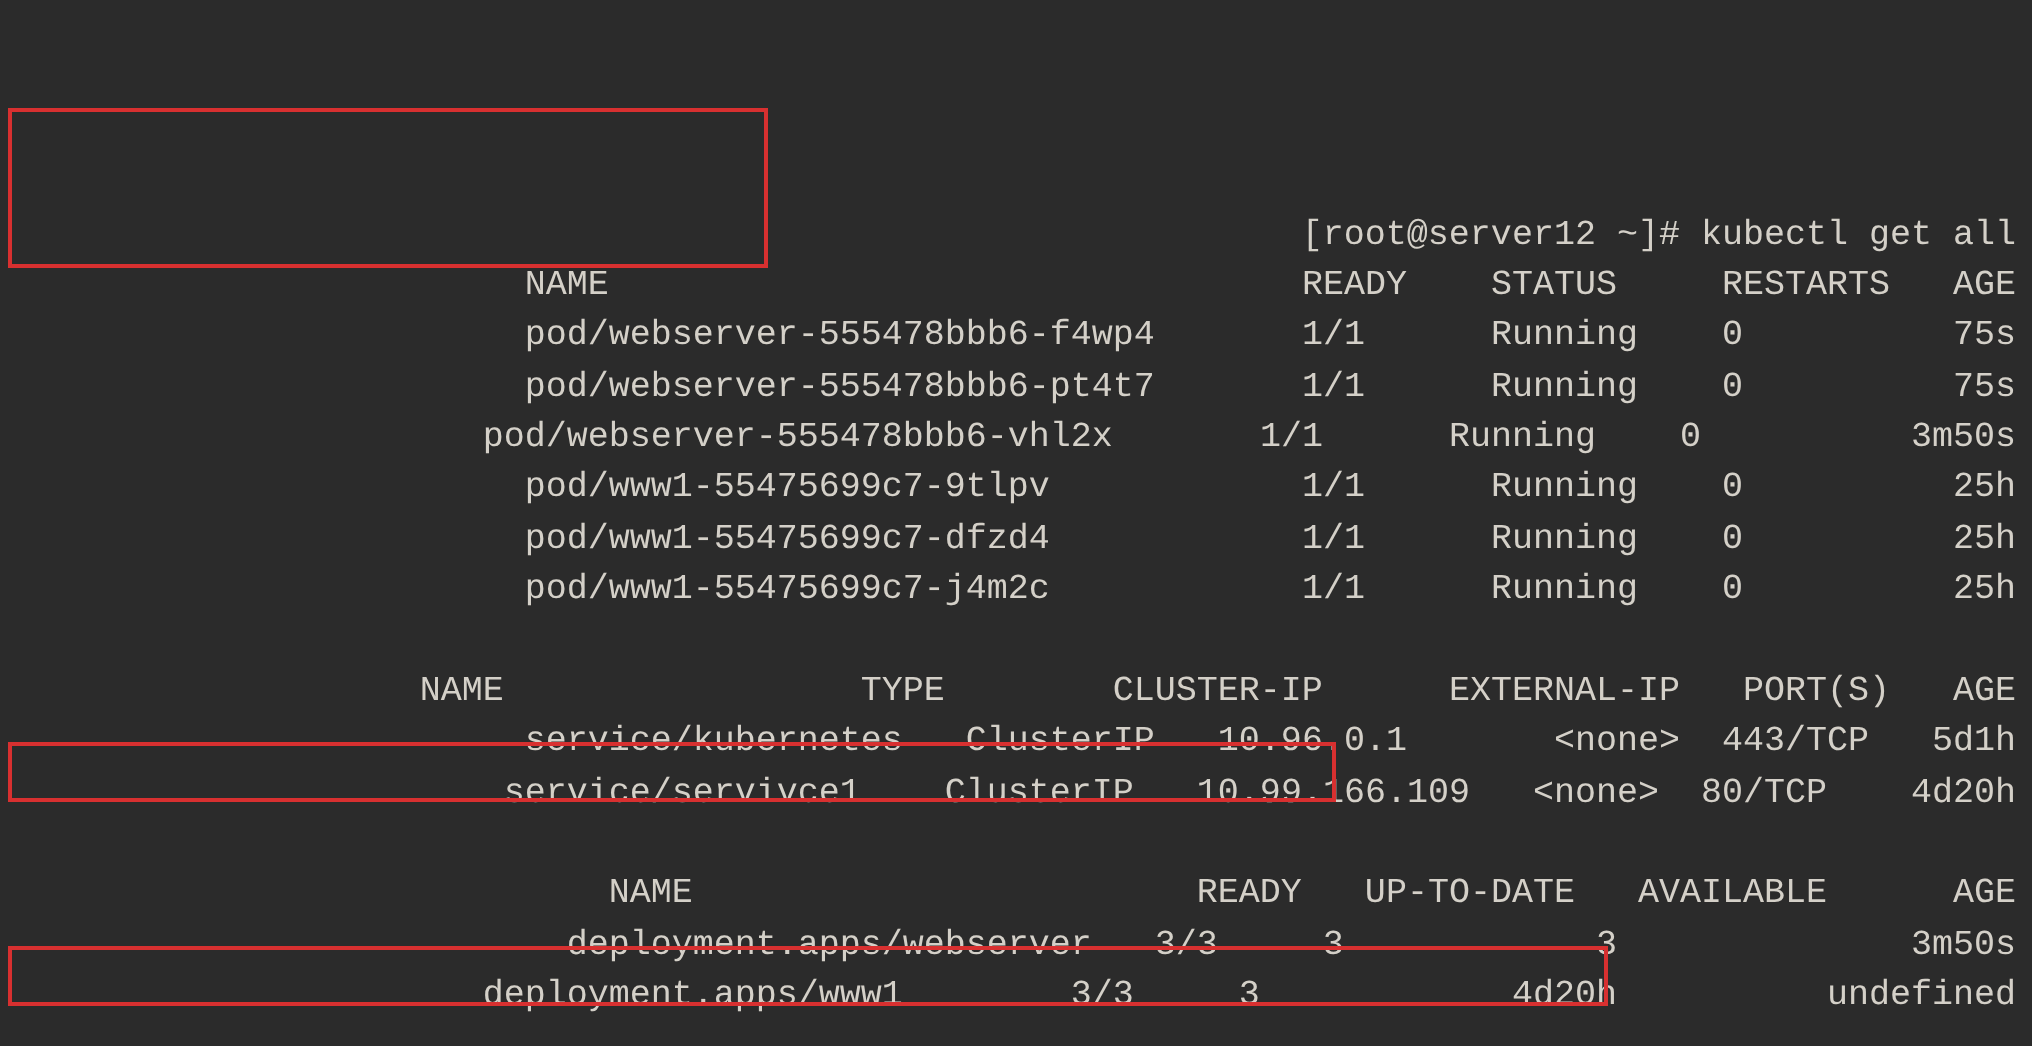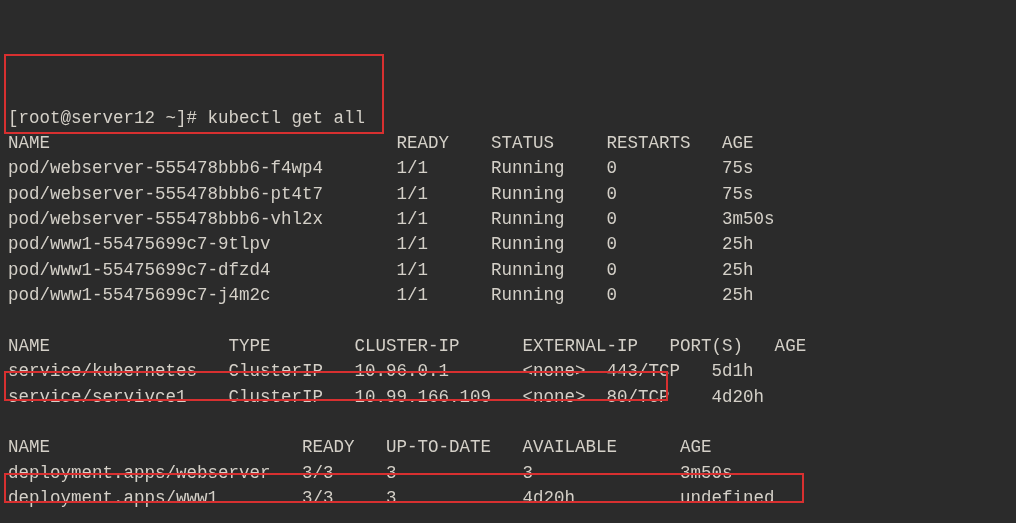--- a/index.html
+++ b/index.html
@@ -8,21 +8,21 @@
       background: #2b2b2b;
       color: #d4d0c8;
       font-family: 'Consolas', 'Menlo', 'Courier New', monospace;
       font-size: 17.5px;
       line-height: 1.45;
       width: 1016px;
       box-sizing: border-box;
       white-space: pre;
       position: relative;
     }
-    .row { display: block; }
+    .row { display: block; text-align: right; }
     .box {
       position: absolute;
       border: 2px solid #d83030;
       pointer-events: none;
       box-sizing: border-box;
     }
   </style>
 </head>
 <body>
 

